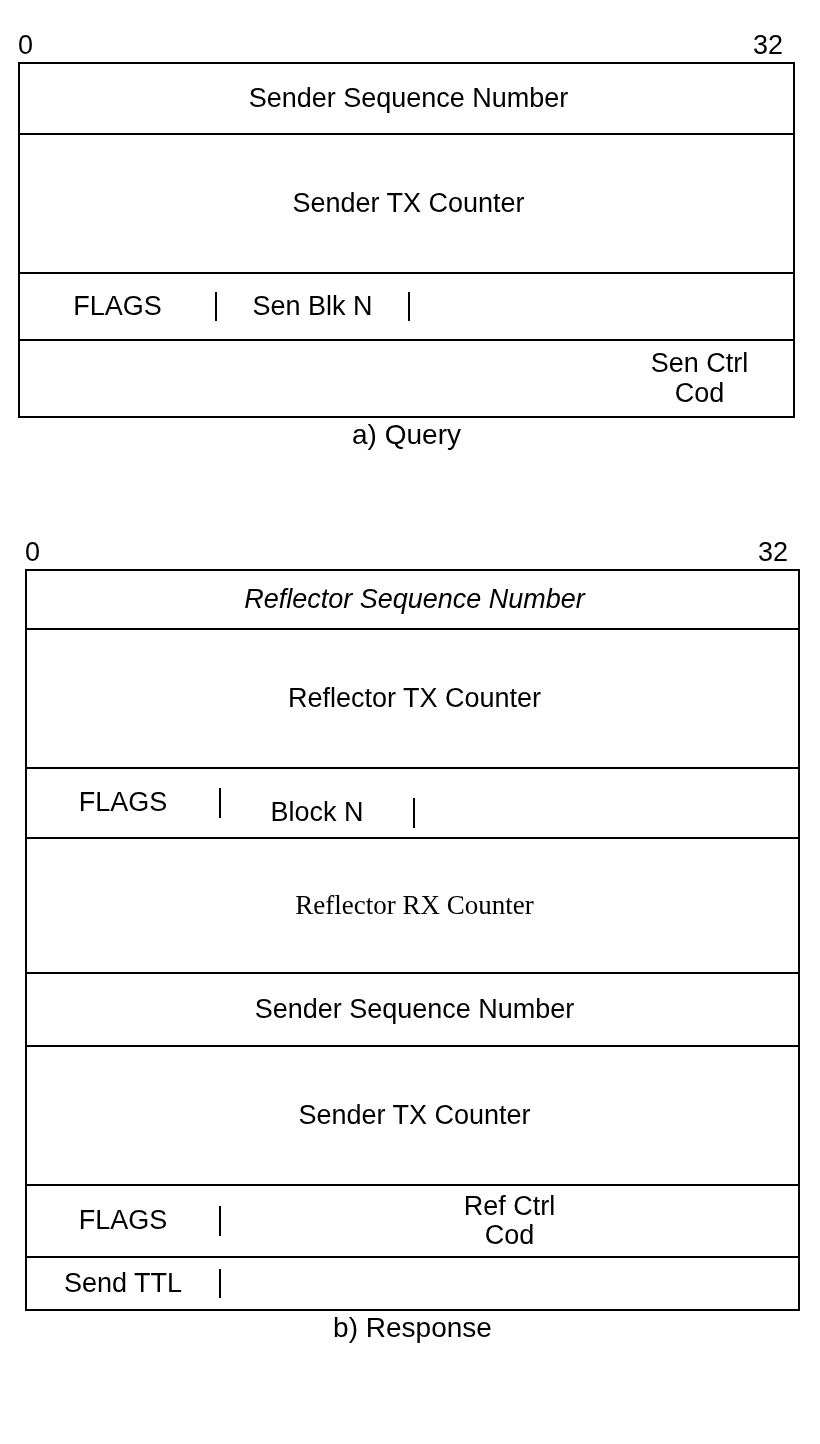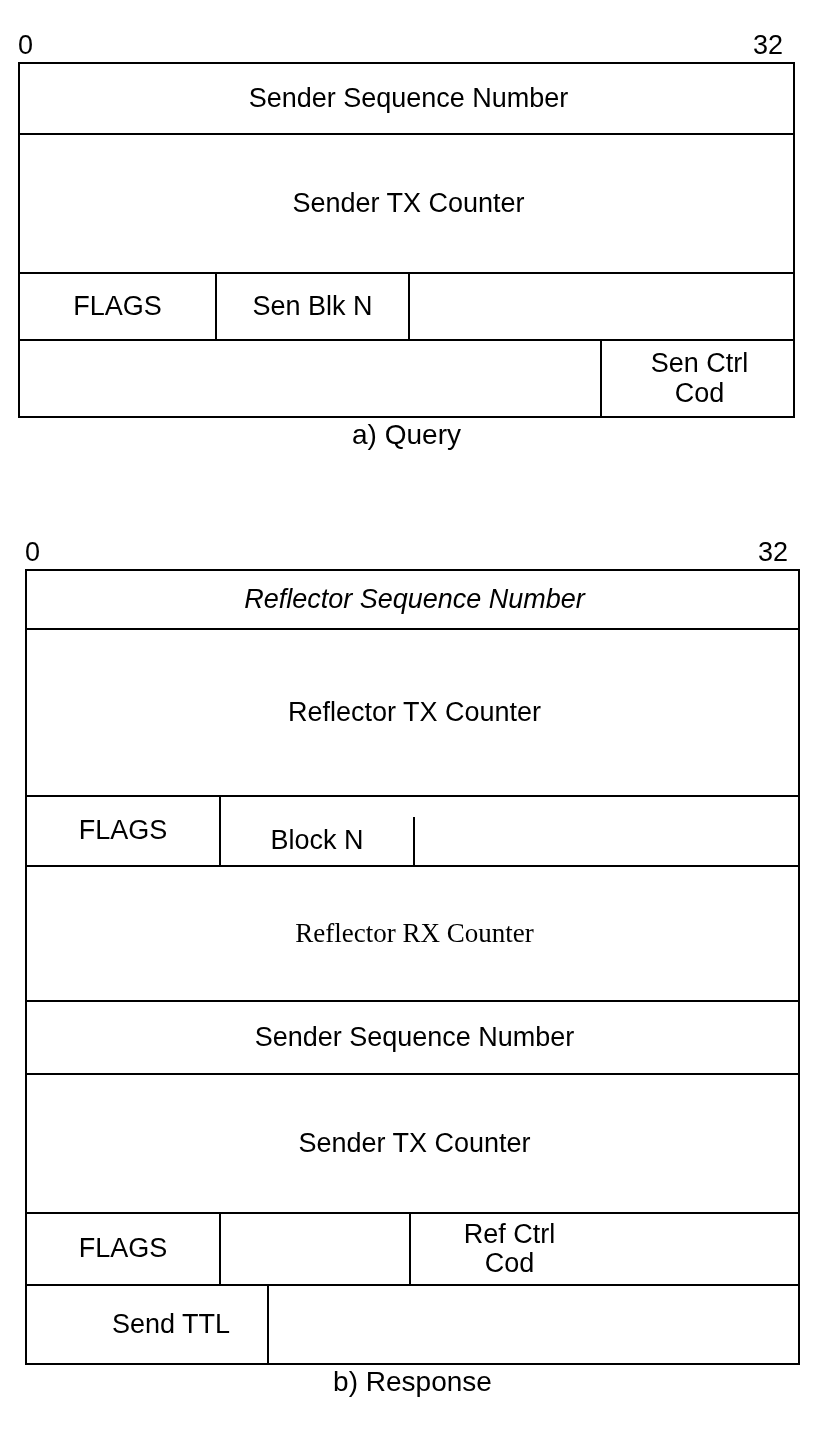--- a/index.html
+++ b/index.html
@@ -39,20 +39,21 @@
   .packet {
     border: 2px solid #000;
     border-collapse: collapse;
     box-sizing: border-box;
     background: #fff;
   }
   .packet-row {
     display: flex;
     box-sizing: border-box;
     border-bottom: 2px solid #000;
+    align-items: center;
   }
   .packet-row:last-child {
     border-bottom: none;
   }
   .field {
     box-sizing: border-box;
     border-right: 2px solid #000;
     display: flex;
     align-items: center;
     justify-content: center;
@@ -117,21 +118,21 @@
 
 <div class="figure" id="figure-b">
   <div class="ruler">
     <span class="tick-label tick-left">0</span>
     <span class="tick-label tick-right">32</span>
   </div>
   <div class="packet">
       <div class="packet-row" style="height: 59px; font-style: italic;">
         <div class="field" style="width: 775px; flex: 0 0 775px;">Reflector Sequence Number</div>
       </div>
-      <div class="packet-row" style="height: 167px;">
+      <div class="packet-row" style="height: 139px;">
         <div class="field" style="width: 775px; flex: 0 0 775px;">Reflector TX Counter</div>
       </div>
       <div class="packet-row" style="height: 70px;">
         <div class="field" style="width: 194px; flex: 0 0 194px;">FLAGS</div>
         <div class="field" style="width: 194px; flex: 0 0 194px; margin-top: 20px;">Block N</div>
         <div class="field empty" style="width: 387px; flex: 0 0 387px;"></div>
       </div>
       <div class="packet-row" style="height: 135px;">
         <div class="field" style="width: 775px; flex: 0 0 775px; font-family: Liberation Serif, serif;">Reflector RX Counter</div>
       </div>
@@ -140,19 +141,19 @@
       </div>
       <div class="packet-row" style="height: 139px;">
         <div class="field" style="width: 775px; flex: 0 0 775px;">Sender TX Counter</div>
       </div>
       <div class="packet-row" style="height: 72px;">
         <div class="field" style="width: 194px; flex: 0 0 194px;">FLAGS</div>
         <div class="field empty" style="width: 190px; flex: 0 0 190px;"></div>
         <div class="field" style="width: 197px; flex: 0 0 197px;">Ref Ctrl
 Cod</div>
       </div>
-      <div class="packet-row" style="height: 77px; padding-left: 48px;">
+      <div class="packet-row" style="height: 51px;">
         <div class="field" style="width: 194px; flex: 0 0 194px;">Send TTL</div>
         <div class="field empty" style="width: 581px; flex: 0 0 581px;"></div>
       </div>
     </div>
   <div class="caption">b) Response</div>
 </div>
 
 </body></html>

